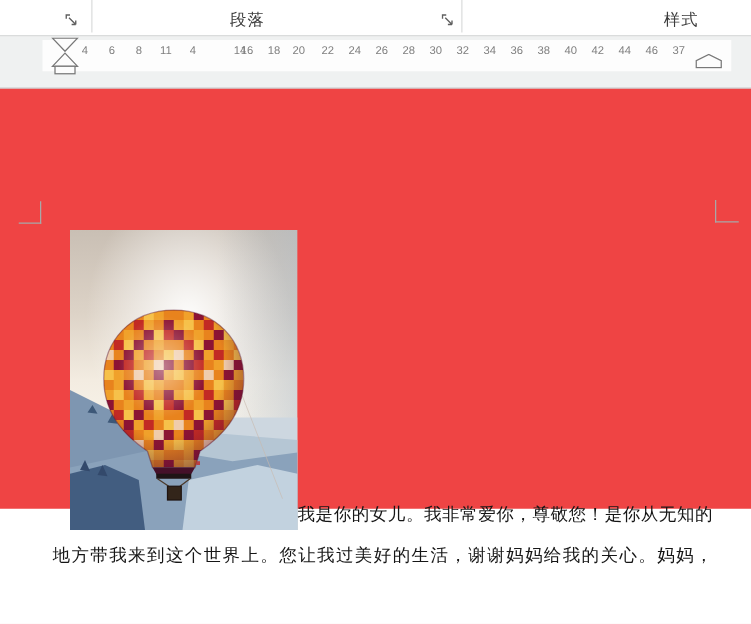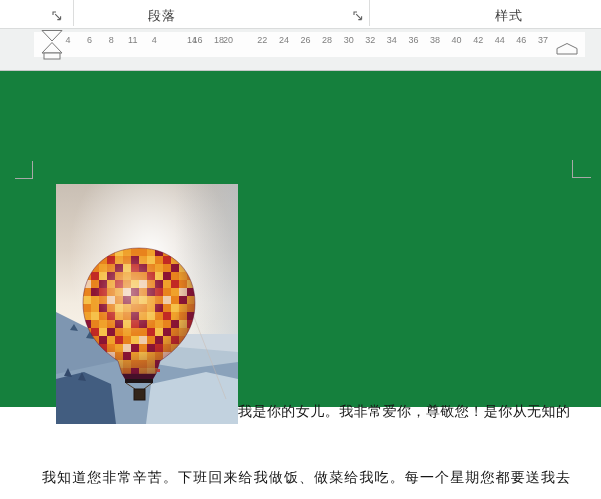--- a/index.html
+++ b/index.html
@@ -2,35 +2,35 @@
 <html><head>
 <meta charset="utf-8">
 <style>
   html,body{margin:0;padding:0;background:#ffffff;}
   .stage{position:relative;width:601px;height:499px;overflow:hidden;background:#ffffff;
          font-family:"Liberation Sans",sans-serif;}
 
   
   .ribbon{position:absolute;top:0;left:0;width:601px;height:28px;background:#ffffff;}
   .vsep{position:absolute;top:0;width:1px;height:26px;background:#dcdddd;}
-  .group-label{position:absolute;top:7px;width:64px;text-align:left;
+  .group-label{position:absolute;top:7px;width:64px;text-align:right;
                font-size:13px;color:#3c3c3c;letter-spacing:1px;}
   .launcher{position:absolute;width:11px;height:11px;cursor:pointer;}
 
   
   .ruler-band{position:absolute;top:28px;left:0;width:601px;height:43px;
               background:#eff1f1;border-top:1px solid #dadcdc;
               border-bottom:1px solid #c5c8c9;box-sizing:border-box;}
   .ruler-strip{position:absolute;left:34px;top:3px;width:551px;height:25px;background:#fdfdfd;}
   .ruler-num{position:absolute;top:6px;transform:translateX(-50%);
              font-size:9px;color:#7f7f7f;}
   .marker{position:absolute;}
 
   
-  .page{position:absolute;top:71px;left:0;width:601px;height:336px;background:#15803d;}
+  .page{position:absolute;top:71px;left:0;width:601px;height:336px;background:#ef4444;}
   .cmark{position:absolute;background:#a8a8a8;}
   .balloon{position:absolute;left:56px;top:113px;width:182px;height:240px;cursor:pointer;}
 
   .tline{position:absolute;font-size:14px;color:#161616;height:20px;line-height:20px;
          overflow:hidden;}
   .just{text-align:justify;text-align-last:justify;}
 </style>
 </head>
 <body>
 
@@ -58,21 +58,21 @@
     <div class="ruler-strip"></div>
     <div>
         <span class="ruler-num" style="left: 68px;">4</span>
         <span class="ruler-num" style="left: 89.59px;">6</span>
         <span class="ruler-num" style="left: 111.18px;">8</span>
         <span class="ruler-num" style="left: 132.77px;">11</span>
         <span class="ruler-num" style="left: 154.36px;">4</span>
         <span class="ruler-num" style="left: 175.95px; margin-left: 16px;">14</span>
         <span class="ruler-num" style="left: 197.54px;">16</span>
         <span class="ruler-num" style="left: 219.13px;">18</span>
-        <span class="ruler-num" style="left: 228px;">20</span>
+        <span class="ruler-num" style="left: 239px;">20</span>
         <span class="ruler-num" style="left: 262.31px;">22</span>
         <span class="ruler-num" style="left: 283.9px; text-align: right;">24</span>
         <span class="ruler-num" style="left: 305.49px;">26</span>
         <span class="ruler-num" style="left: 327.08px;">28</span>
         <span class="ruler-num" style="left: 348.67px;">30</span>
         <span class="ruler-num" style="left: 370.26px;">32</span>
         <span class="ruler-num" style="left: 391.85px;">34</span>
         <span class="ruler-num" style="left: 413.44px;">36</span>
         <span class="ruler-num" style="left: 435.03px;">38</span>
         <span class="ruler-num" style="left: 456.62px;">40</span>
@@ -210,16 +210,16 @@
         <polygon points="66,190 100,190 96,197 70,197" fill="#451029"></polygon>
         <rect x="69" y="195" width="28" height="4" fill="#1f1416"></rect>
         <rect x="101" y="185" width="3" height="3" fill="#c03030" opacity="0.85"></rect>
         <line x1="70" y1="199" x2="79" y2="205" stroke="#4c3a2a" stroke-width="1"></line>
         <line x1="96" y1="199" x2="88" y2="205" stroke="#4c3a2a" stroke-width="1"></line>
         <rect x="78" y="205" width="11" height="11" fill="#33251a" stroke="#1f1410"></rect>
       </g>
     </svg>
 
     <div class="tline just" style="left:238px;top:330px;width:332px;">我是你的女儿。我非常爱你，尊敬您！是你从无知的</div>
-    <div class="tline just" style="left:42px;top:396px;width:528px;">我知道您非常辛苦。下班回来给我做饭、做菜给我吃。每一个星期您都要送我去</div>
+    <div class="tline just" style="left:42px;top:363px;width:528px;">地方带我来到这个世界上。您让我过美好的生活，谢谢妈妈给我的关心。妈妈，</div>
 
   </div>
 </div>
 
 </body></html>

